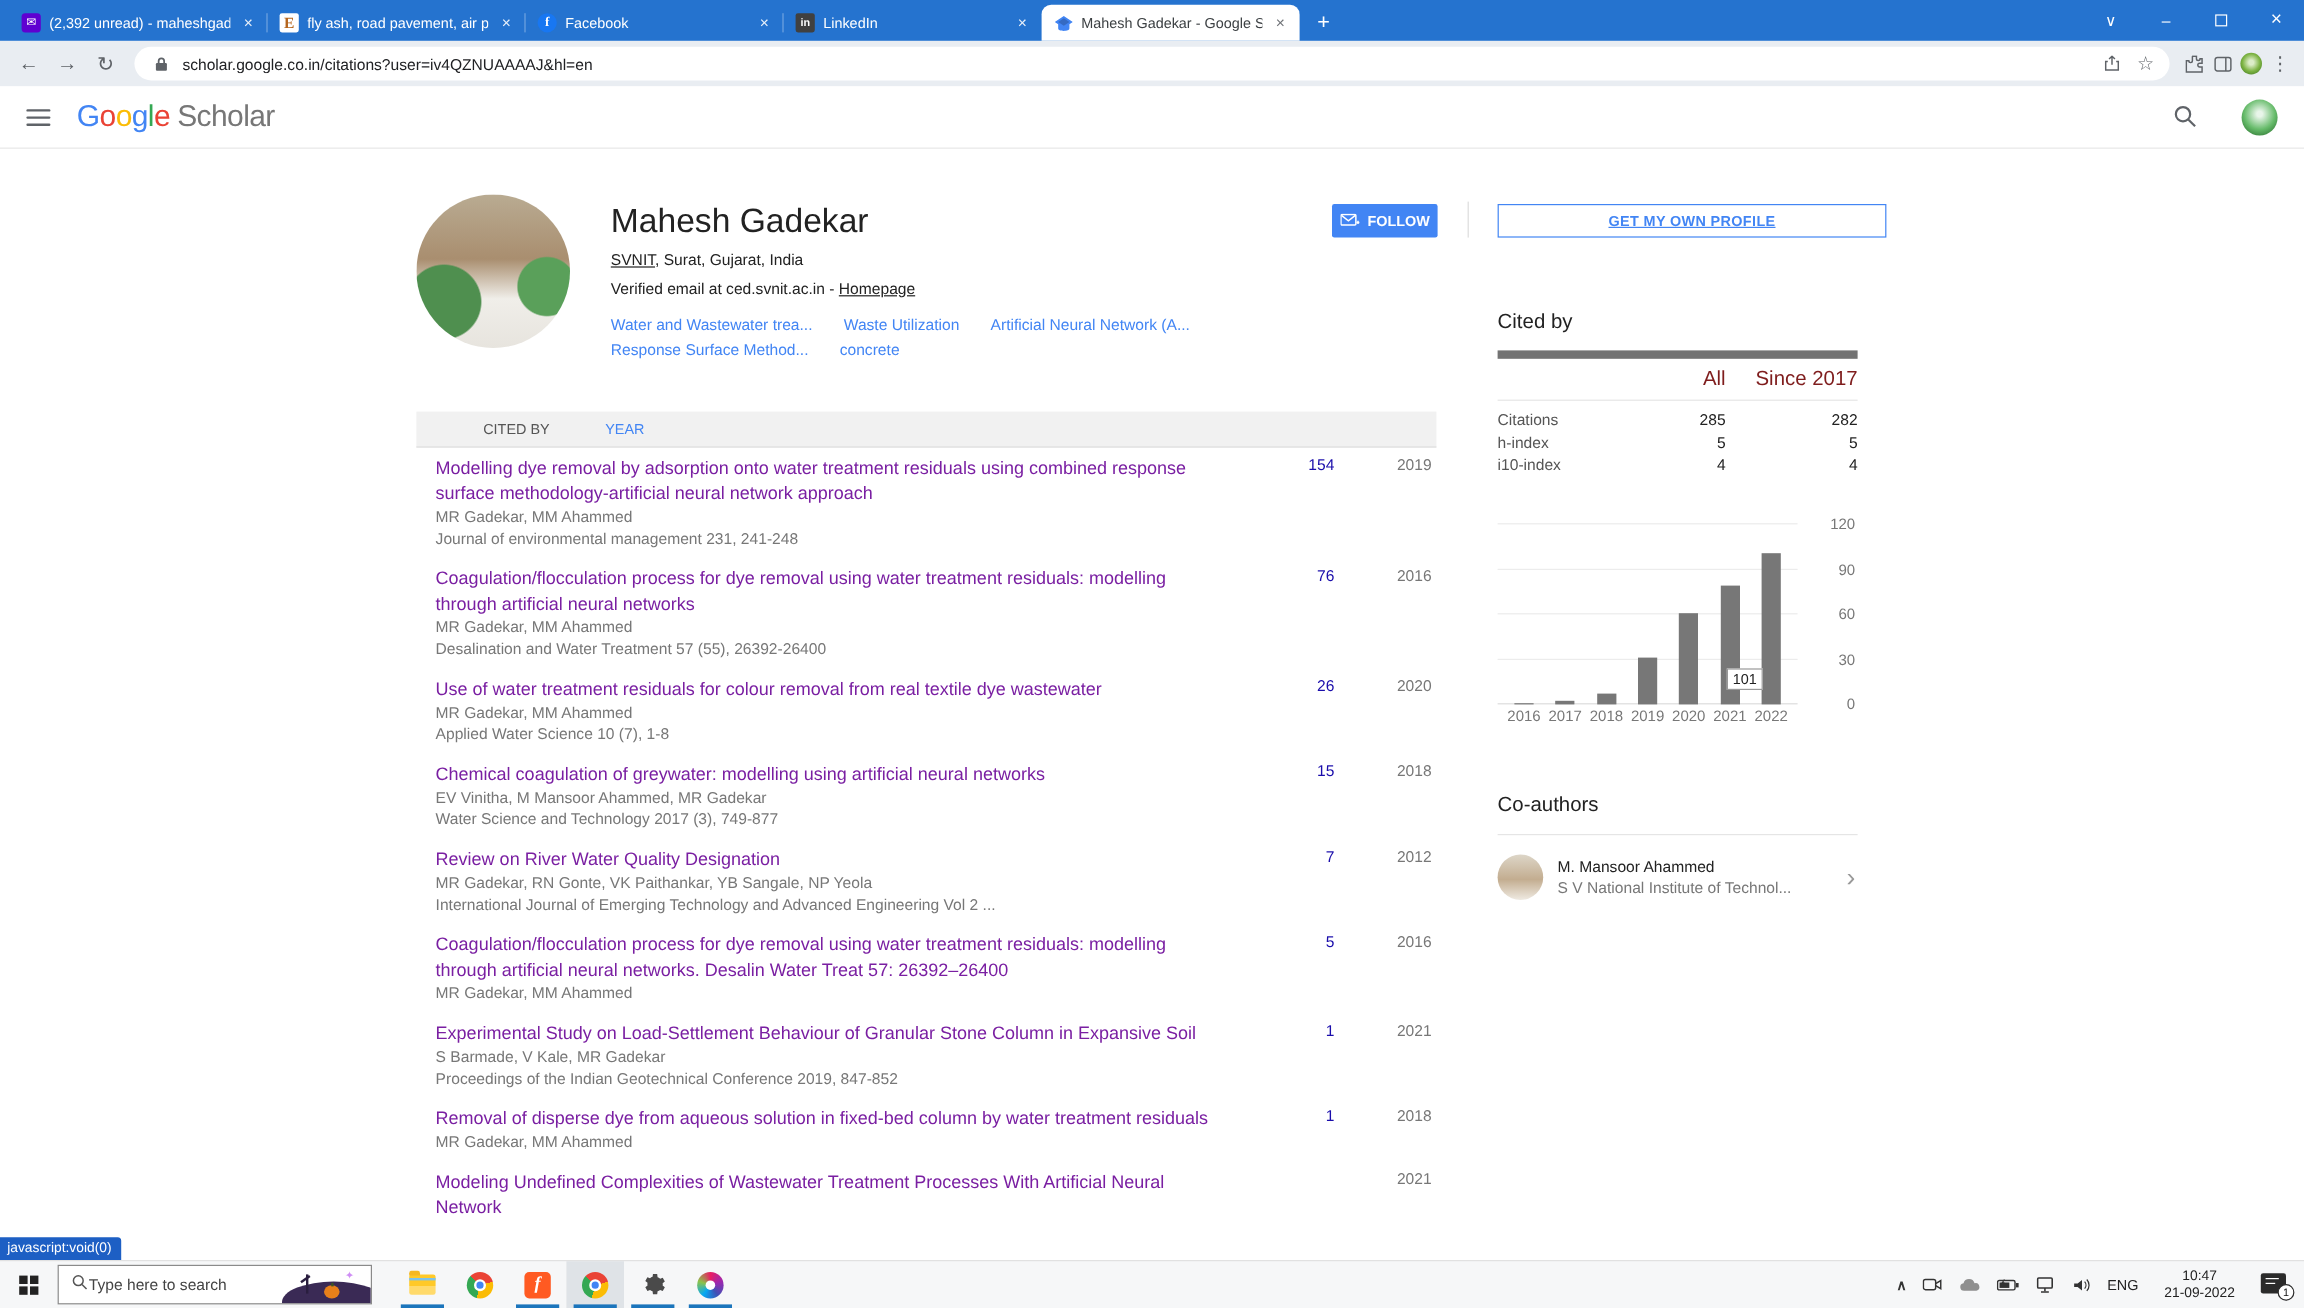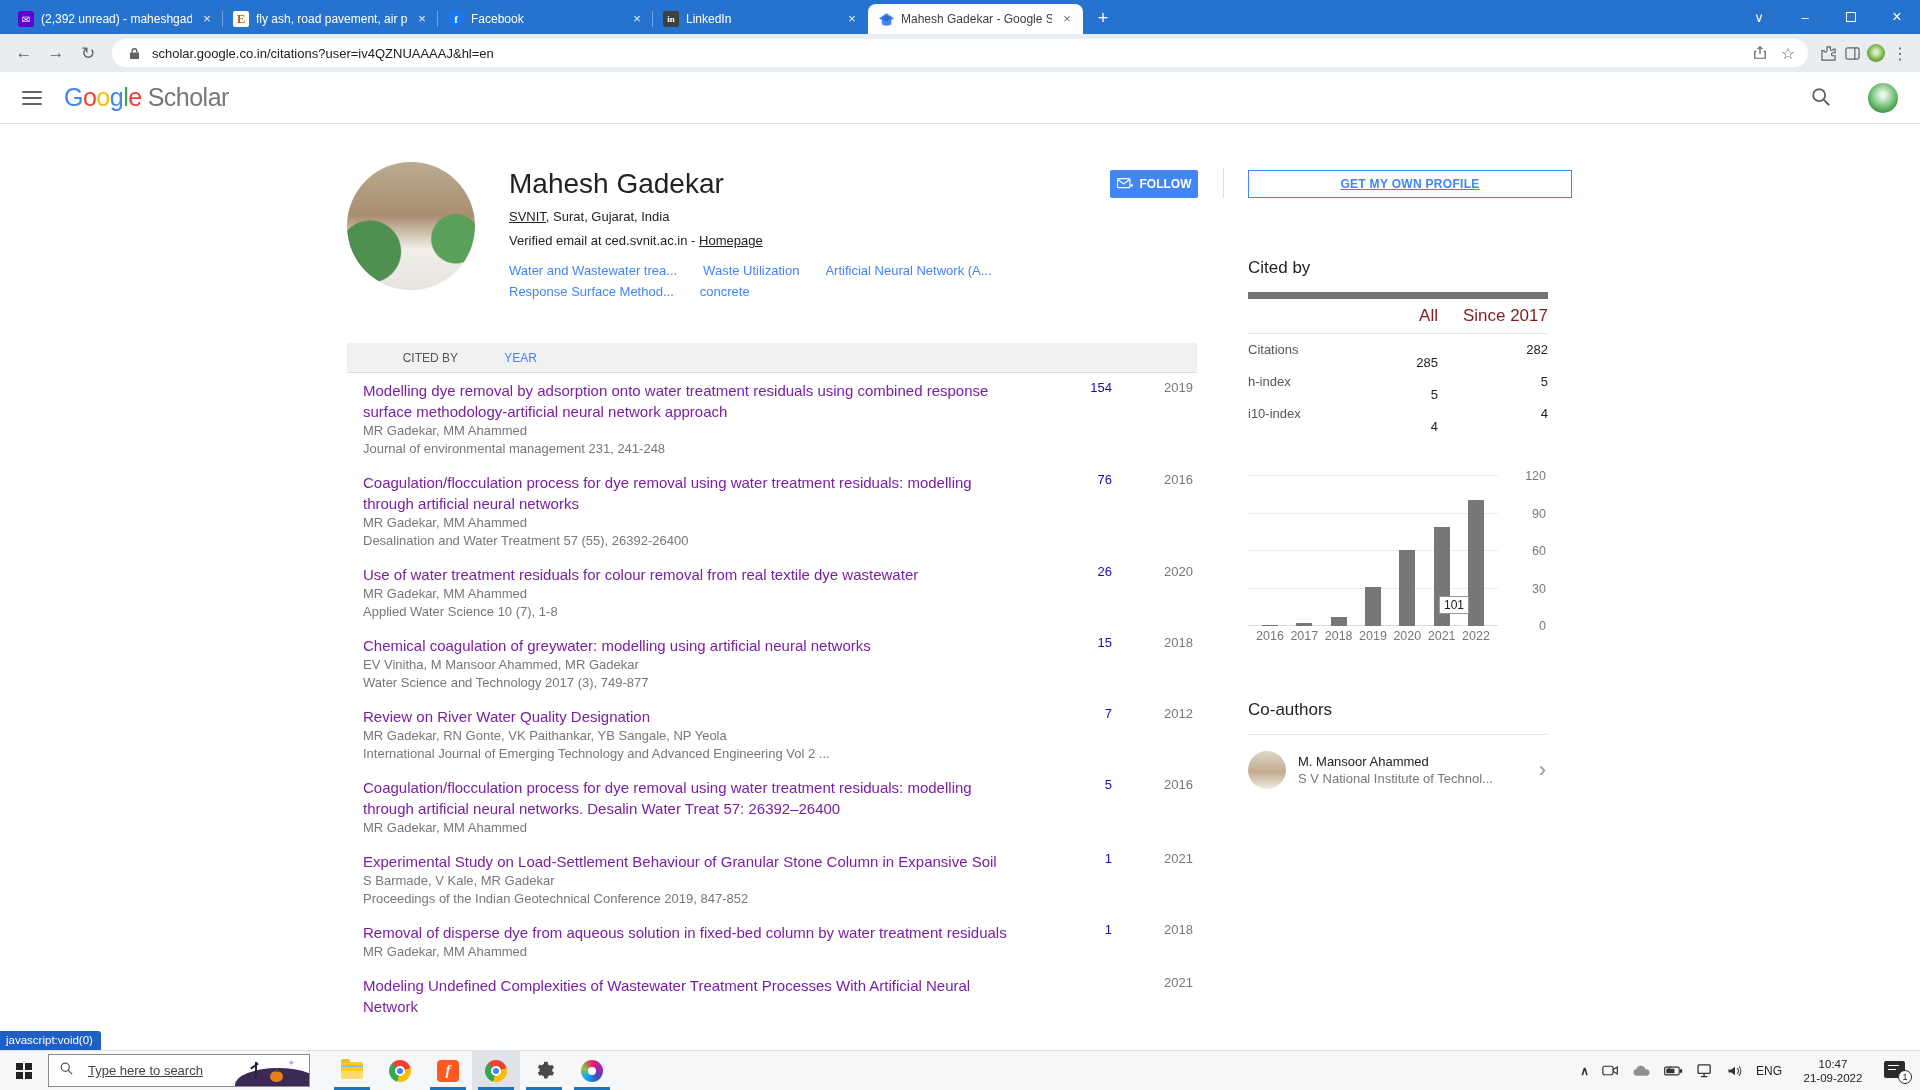--- a/index.html
+++ b/index.html
@@ -14,21 +14,21 @@
          color:#fff; font-size:12px; border-radius:8px 8px 0 0; position:relative; cursor:pointer; }
   .tab + .tab::before { content:""; position:absolute; left:-1px; top:7px; height:16px; width:1px; background:rgba(255,255,255,.35); }
   .tab.active { background:#fff; color:#3c4043; }
   .tab.active::before, .tab.active + .tab::before { display:none; }
   .tab-label { flex:1; white-space:nowrap; overflow:hidden; }
   .tab-close { font-size:13px; width:16px; height:16px; line-height:15px; text-align:center; border-radius:50%; opacity:.9; }
   .favicon { width:16px; height:16px; flex:0 0 16px; display:flex; align-items:center; justify-content:center; }
   .fav-mail { background:#5f01d1; border-radius:3px; color:#fff; font-size:10px; }
   .fav-e { background:#fff; border-radius:2px; color:#b5651d; font-family:"Liberation Serif",serif; font-weight:bold; font-size:13px; }
   .fav-fb { background:#1877f2; border-radius:50%; color:#fff; font-weight:bold; font-size:11px; font-family:"Liberation Serif",serif; }
-  .fav-li { background:#404040; border-radius:2px; color:#fff; font-weight:bold; font-size:9px;font-family:Liberation Serif, serif; }
+  .fav-li { background:#404040; border-radius:2px; color:#fff; font-weight:bold; font-size:9px; }
   .newtab { width:28px; height:28px; margin:0 0 2px 6px; color:#fff; font-size:18px; display:flex; align-items:center; justify-content:center; border-radius:50%; }
   .win-controls { position:absolute; right:0; top:0; height:34px; display:flex; }
   .win-btn { width:46px; height:34px; display:flex; align-items:center; justify-content:center; color:#fff; font-size:13px; }
   .restore-glyph { width:10px; height:10px; border:1px solid #fff; }
 
   
   .toolbar { height:38px; background:#e9edf2; display:flex; align-items:center; padding:0 10px; gap:4px; }
   .nav-btn { width:28px; height:28px; display:flex; align-items:center; justify-content:center;
              font-size:17px; color:#5f6368; border-radius:50%; }
   .omnibox { flex:1; height:28px; background:#fff; border-radius:14px; display:flex; align-items:center;
@@ -83,21 +83,21 @@
 
   
   .side-col { position:absolute; left:1248px; top:46px; width:300px; }
   .gmop-btn { width:324px; height:28px; background:#fff; border:1px solid #4285f4; color:#4285f4;
     font-size:12px; font-weight:bold; letter-spacing:.3px; cursor:pointer;text-decoration:underline; }
   .cb-title { margin-top:60px; font-size:17px; color:#222; cursor:pointer; }
   .cb-head { display:flex; margin-top:14px; padding:7px 0; border-top:7px solid #737373; border-bottom:1px solid #e5e5e5;
     font-size:17px; color:#7f1d1d; }
   .cb-head .c1 { flex:1; } .cb-head .c2 { width:70px; text-align:right; } .cb-head .c3 { width:110px; text-align:right; }
   .cb-row { display:flex; font-size:13px; color:#222; padding:2px 0; }
-  .cb-row .c1 { flex:1; color:#555; } .cb-row .c2 { width:70px; text-align:right;margin-top:13px; } .cb-row .c3 { width:110px; text-align:right; }
+  .cb-row .c1 { flex:1; color:#555; } .cb-row .c2 { width:70px; text-align:right; } .cb-row .c3 { width:110px; text-align:right; }
   .cb-rows { margin-top:6px; }
 
   
   .chart { margin-top:40px; position:relative; height:172px; }
   .chart-plot { position:absolute; left:0; top:0; width:250px; height:150px; }
   .gridline { position:absolute; left:0; right:0; height:1px; background:#ececec; }
   .gridline.base { background:#dcdcdc; }
   .chart-yaxis { position:absolute; left:252px; top:0; width:46px; height:150px; }
   .ytick { position:absolute; right:0; width:46px; text-align:right; font-size:12.5px; color:#777; }
   .bars { position:absolute; left:0; top:0; width:250px; height:150px; display:flex; align-items:flex-end;
@@ -125,21 +125,21 @@
     font-size:11.5px; padding:3px 8px 4px 6px; border-radius:0 3px 0 0; }
 
   
   .taskbar { position:absolute; left:0; bottom:0; width:1920px; height:40px; background:#f6f7f8;
     border-top:1px solid #e1e1e1; display:flex; align-items:stretch; }
   .start-btn { width:48px; display:flex; align-items:center; justify-content:center; }
   .win-logo { width:16px; height:16px; display:grid; grid-template-columns:7px 7px; grid-template-rows:7px 7px; gap:2px; }
   .win-logo i { background:#222; }
   .tb-search { width:262px; margin:3px 0; background:#fff; border:1px solid #8a8a8a; display:flex; align-items:center;
     padding:0 0 0 10px; position:relative; overflow:hidden; }
-  .tb-search-text { font-size:13px; color:#444; margin-left:14px; flex:1;text-decoration:underline; }
+  .tb-search-text { font-size:13px; color:#444; margin-left:0; flex:1; }
   .tb-deco { position:absolute; right:0; top:0; bottom:0; width:82px; overflow:hidden; }
   .deco-hill { position:absolute; right:-12px; bottom:-16px; width:86px; height:34px; background:#3a2a55; border-radius:50% 50% 0 0; }
   .deco-pumpkin { position:absolute; right:26px; bottom:4px; width:13px; height:11px; background:#e8801a; border-radius:50%; }
   .deco-stem { position:absolute; right:31px; bottom:14px; width:2px; height:3px; background:#3e5622; }
   .deco-tree { position:absolute; right:52px; bottom:8px; width:2px; height:16px; background:#2a1e3f; }
   .deco-branch { position:absolute; right:50px; bottom:19px; width:9px; height:2px; background:#2a1e3f; transform:rotate(-35deg); }
   .deco-spark { position:absolute; right:14px; top:3px; color:#c e; color:#cf8ef5; font-size:9px; }
   .tb-apps { display:flex; margin-left:18px; }
   .tb-app { width:48px; display:flex; align-items:center; justify-content:center; position:relative; }
   .tb-app.active { background:#dfe3e7; }

